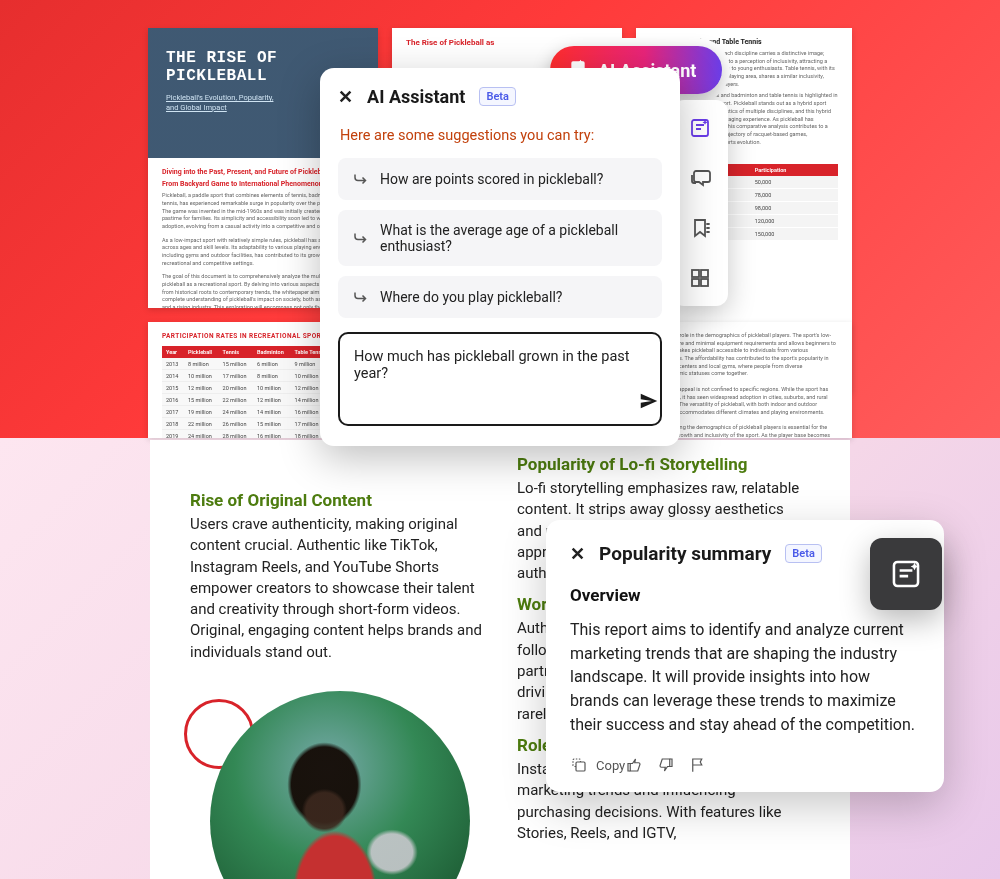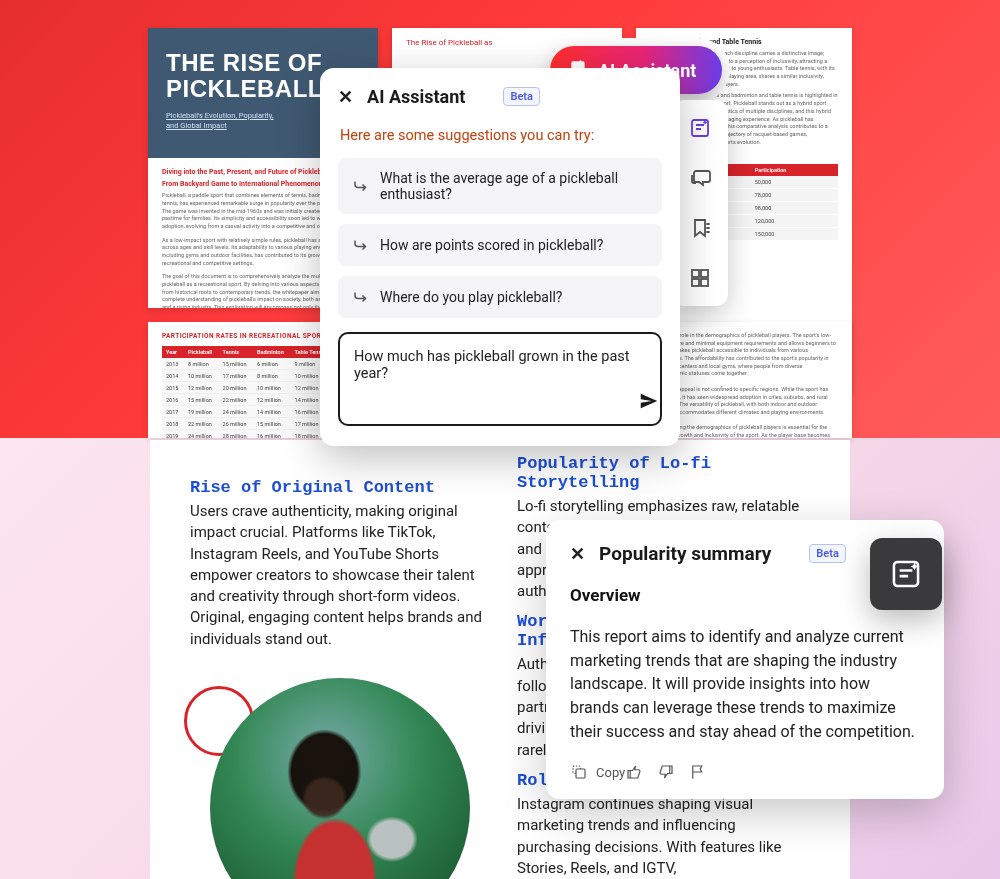--- a/index.html
+++ b/index.html
@@ -30,28 +30,28 @@
     color: #555;
     overflow: hidden;
   }
   .doc1 { left: 148px; top: 28px; width: 230px; height: 280px; }
   .doc1-hero {
     height: 130px;
     background: linear-gradient(rgba(30,60,90,0.85), rgba(30,60,90,0.85));
     padding: 22px 18px;
     color: #fff;
   }
-  .doc1-hero h1 { font-size: 24px; font-weight: 800; letter-spacing: 0.5px; line-height: 1.1; font-family: Liberation Sans, sans-serif; }
+  .doc1-hero h1 { font-size: 16px; font-weight: 800; letter-spacing: 0.5px; line-height: 1.1; font-family: Liberation Mono, monospace; }
   .doc1-hero p { font-size: 7.5px; margin-top: 8px; color: #cfe3f2; max-width: 120px; line-height: 1.3; text-decoration: underline; }
   .doc1-body { padding: 10px 14px; }
   .doc1-body .redline { color: #d8232a; font-weight: 700; font-size: 7px; line-height: 1.3; margin-bottom: 3px; }
   .doc1-body .para { font-size: 5.5px; color: #666; line-height: 1.4; margin-bottom: 6px; }
 
   .doc2 { left: 392px; top: 28px; width: 230px; height: 280px; padding: 10px 14px;}
-  .doc2 .title { color: #d8232a; font-weight: 400; font-size: 8px; }
+  .doc2 .title { color: #d8232a; font-weight: 700; font-size: 8px; }
 
   .doc3 { left: 636px; top: 28px; width: 216px; height: 364px; padding: 10px 14px; font-size: 6px;}
   .doc3 .title { font-weight: 700; color: #1a1a1a; font-size: 7px; }
   .doc3 p { font-size: 5.5px; color:#666; line-height:1.4; margin:4px 0;}
   .doc3 .sect { color:#d8232a; font-weight:700; font-size:6.5px; letter-spacing:0.5px; margin-top:6px;}
   .doc3 table { width:100%; border-collapse:collapse; margin-top:4px; font-size:5.5px;}
   .doc3 th { background:#d8232a; color:#fff; padding:3px 4px; text-align:left; font-weight:600;}
   .doc3 td { padding:3px 4px; background:#f4f4f4; border-bottom:1px solid #fff; color:#444;}
 
   .doc4 { left: 148px; top: 322px; width: 230px; height: 116px; padding: 10px 14px; }
@@ -90,21 +90,20 @@
     box-shadow: 0 12px 40px rgba(0,0,0,0.25);
     padding: 18px 18px 20px;
   }
   .ai-header { display:flex; align-items:center; gap: 14px; margin-bottom: 20px; }
   .ai-close { font-size: 18px; font-weight: 700; color: #222; cursor:pointer; }
   .ai-title { font-size: 18px; font-weight: 700; color: #1a1a1a; }
   .beta-badge {
     font-size: 11px; font-weight:600; color:#4a5ae8;
     border:1px solid #b8c0f2; border-radius:4px; padding:2px 6px;
     background:#f4f6ff;
-    margin-left:24px;
   }
   .ai-intro { font-size: 14.5px; color: #c2410c; margin: 6px 2px 14px; }
   .suggestion {
     display:flex; align-items:center; gap:10px;
     background:#f5f5f7; border-radius:8px;
     padding: 12px 14px; margin-bottom:10px;
     font-size: 14px; color:#222; cursor:pointer;
   }
   .suggestion svg { width:18px; height:18px; flex-shrink:0; stroke:#555; fill:none; stroke-width:2;}
   .ai-input-box {
@@ -136,22 +135,22 @@
   .content-doc {
     position: absolute;
     left: 150px; top: 440px;
     width: 700px; height: 440px;
     background: #fff;
     padding: 14px 40px 0;
     font-size: 15px; color:#222;
   }
   .content-cols { display:flex; gap:34px; }
   .col { flex:1; }
-  .sec-title { color:#1d4ed8; font-weight:700; font-size:17px; margin-bottom:4px; margin-top:10px;font-family:Liberation Mono, monospace;}
-  .col .sec-title.first { margin-top: 24px; }
+  .sec-title { color:#4d7c0f; font-weight:700; font-size:17px; margin-bottom:4px; margin-top:10px;}
+  .col .sec-title.first { margin-top: 36px; }
   .sec-body { font-size:15px; line-height:1.42; color:#222;}
   .photo-wrap { position:relative; margin-top:28px; width: 280px; height: 240px;}
   .ring-red { position:absolute; left:-6px; top:8px; width:70px; height:70px; border:3px solid #d8232a; border-radius:50%; }
   .photo {
     position:absolute; left:20px; top:0;
     width: 260px; height: 260px; border-radius:50%;
     background: radial-gradient(circle at 45% 30%, #7aa 0%, #385 40%, #142 100%);
     overflow:hidden;
   }
   .photo::after{
@@ -168,21 +167,21 @@
     position: absolute;
     left: 546px; top: 520px;
     width: 398px;
     background:#fff;
     border-radius: 14px;
     box-shadow: 0 14px 44px rgba(0,0,0,0.22);
     padding: 22px 24px 18px;
   }
   .gen-header { display:flex; align-items:center; gap:14px; margin-bottom: 20px; }
   .gen-title { font-size: 19px; font-weight:700; color:#1a1a1a; }
-  .gen-sub { font-size: 17px; font-weight:700; color:#111; margin-bottom: 20px;}
+  .gen-sub { font-size: 17px; font-weight:700; color:#111; margin-bottom: 13px;}
   .gen-body { font-size: 16px; line-height:1.48; color:#222; margin-bottom: 20px;}
   .gen-footer { display:flex; align-items:center; justify-content:flex-start; }
   .gen-copy { display:flex; align-items:center; gap:8px; font-size:13px; color:#555; cursor:pointer;}
   .gen-icons { display:flex; gap:14px; }
   .gen-icons .ic, .gen-copy .ic { width:18px; height:18px; stroke:#555; fill:none; stroke-width:1.6; cursor:pointer;}
 
   
   .float-btn {
     position:absolute;
     left: 870px; top: 538px;
@@ -336,21 +335,21 @@
 <div class="doc-thumb doc5">
   Age plays a role in the demographics of pickleball players. The sport's low-impact nature and minimal equipment requirements and allows beginners to compete, makes pickleball accessible to individuals from various backgrounds. The affordability has contributed to the sport's popularity in community centers and local gyms, where people from diverse socioeconomic statuses come together.<br><br>
   Pickleball's appeal is not confined to specific regions. While the sport has strong roots, it has seen widespread adoption in cities, suburbs, and rural areas alike. The versatility of pickleball, with both indoor and outdoor variations, accommodates different climates and playing environments.<br><br>
   Understanding the demographics of pickleball players is essential for the continued growth and inclusivity of the sport. As the player base becomes more diverse, initiatives to promote accessibility, outreach, and youth engagement will play a pivotal role in sustaining pickleball's popularity as a grassroots sport. The evolving demographics reflect not only the sport's adaptability but also its capacity to transcend traditional boundaries, making pickleball a truly inclusive recreational pursuit.
 </div>
 
 <div class="content-doc">
   <div class="content-cols">
     <div class="col">
       <div class="sec-title first">Rise of Original Content</div>
-      <div class="sec-body">Users crave authenticity, making original impact crucial. Platforms like TikTok, Instagram Reels, and YouTube Shorts empower creators to showcase their talent and creativity through short-form videos. Original, engaging content helps brands and individuals stand out.</div>
+      <div class="sec-body">Users crave authenticity, making original content crucial. Authentic like TikTok, Instagram Reels, and YouTube Shorts empower creators to showcase their talent and creativity through short-form videos. Original, engaging content helps brands and individuals stand out.</div>
       <div class="photo-wrap">
         <div class="ring-red"></div>
         <div class="photo"></div>
       </div>
     </div>
     <div class="col">
       <div class="sec-title" style="margin-top:0">Popularity of Lo-fi Storytelling</div>
       <div class="sec-body">Lo-fi storytelling emphasizes raw, relatable content. It strips away glossy aesthetics and prioritizes genuine experiences. This approach resonates with audiences seeking authentic connections.</div>
       <div class="sec-title">Working with Micro-Influencers</div>
       <div class="sec-body">Authentic voices with niche, engaged followings over mega-celebrities. Brands partner for stories that audiences trust, driving conversions that mass campaigns rarely match consistently.</div>
@@ -405,27 +404,27 @@
     <span class="ai-close">✕</span>
     <span class="ai-title">AI Assistant</span>
     <span class="beta-badge">Beta</span>
   </div>
   <div class="ai-intro">Here are some suggestions you can try:</div>
 
   <div class="suggestion">
     <svg viewBox="0 0 24 24">
         <path d="M4 6v4a4 4 0 0 0 4 4h10M14 10l4 4-4 4"></path>
       </svg>
+    <span>How are points scored in pickleball?</span>
+  </div>
+  <div class="suggestion">
+    <svg viewBox="0 0 24 24">
+        <path d="M4 6v4a4 4 0 0 0 4 4h10M14 10l4 4-4 4"></path>
+      </svg>
     <span>What is the average age of a pickleball enthusiast?</span>
-  </div>
-  <div class="suggestion">
-    <svg viewBox="0 0 24 24">
-        <path d="M4 6v4a4 4 0 0 0 4 4h10M14 10l4 4-4 4"></path>
-      </svg>
-    <span>How are points scored in pickleball?</span>
   </div>
   <div class="suggestion">
     <svg viewBox="0 0 24 24">
         <path d="M4 6v4a4 4 0 0 0 4 4h10M14 10l4 4-4 4"></path>
       </svg>
     <span>Where do you play pickleball?</span>
   </div>
 
   <div class="ai-input-box">
     <div class="ai-input-text" contenteditable="true" style="">How much has pickleball grown in the past year?</div>

